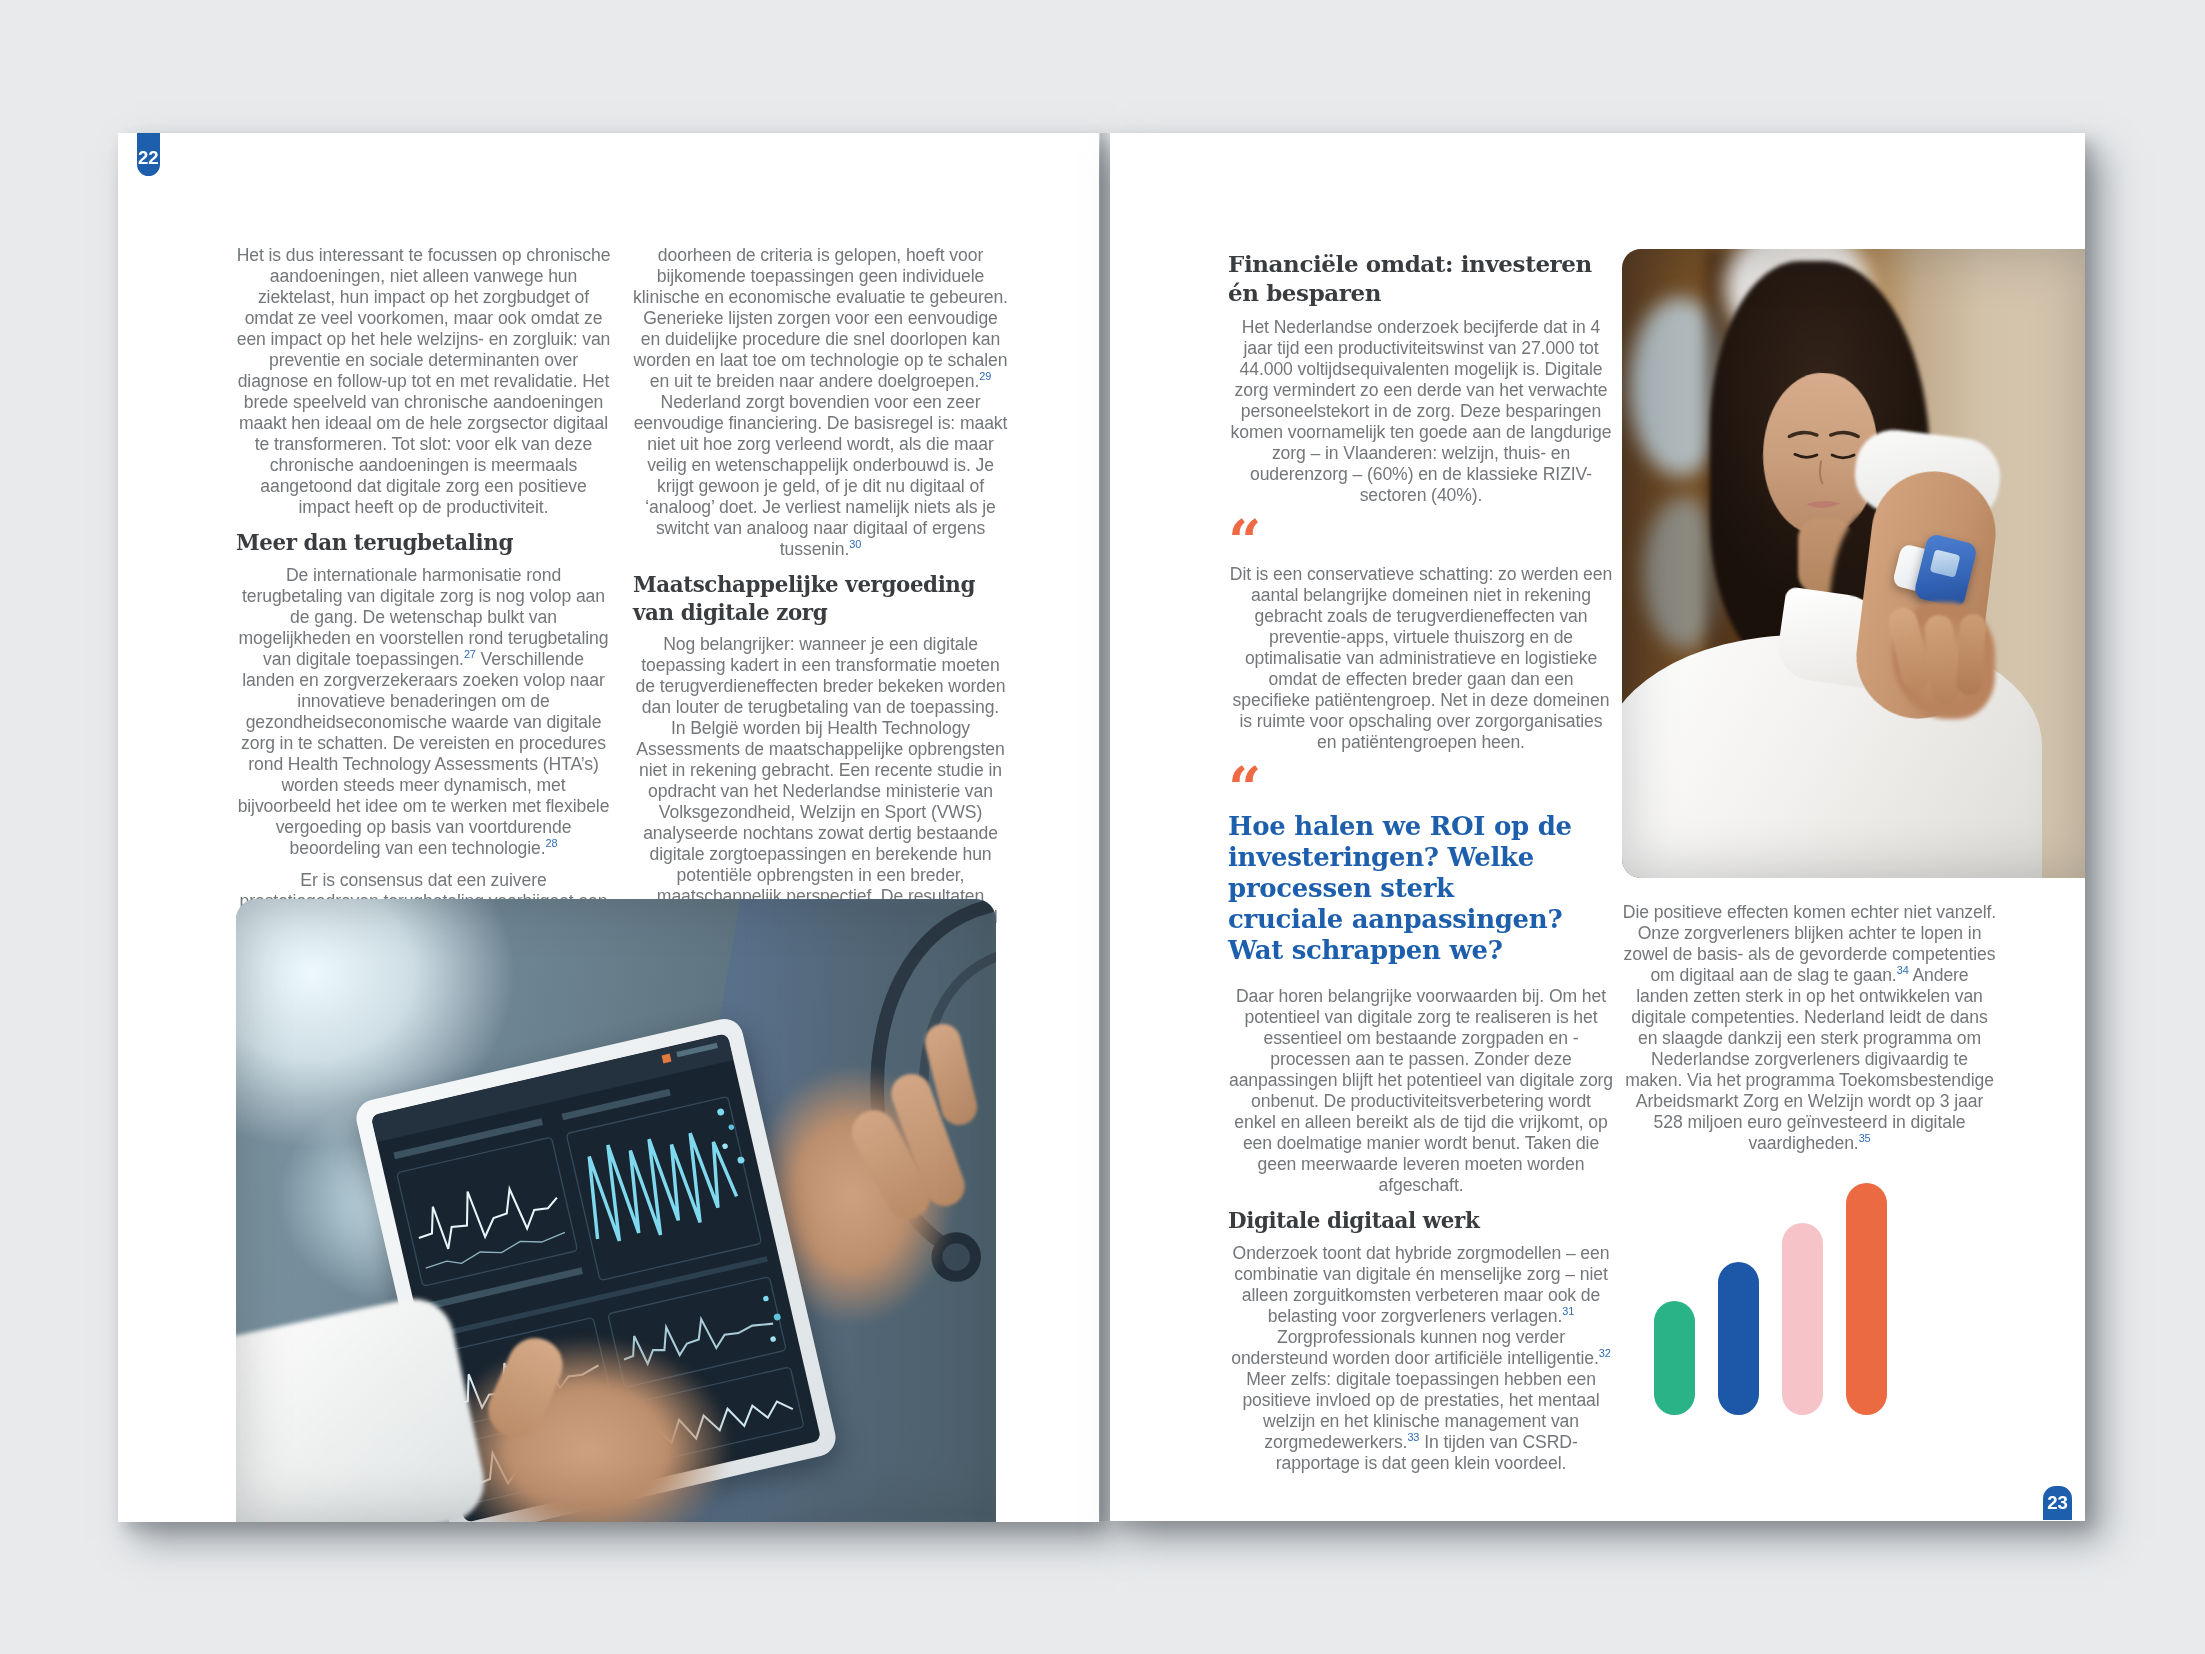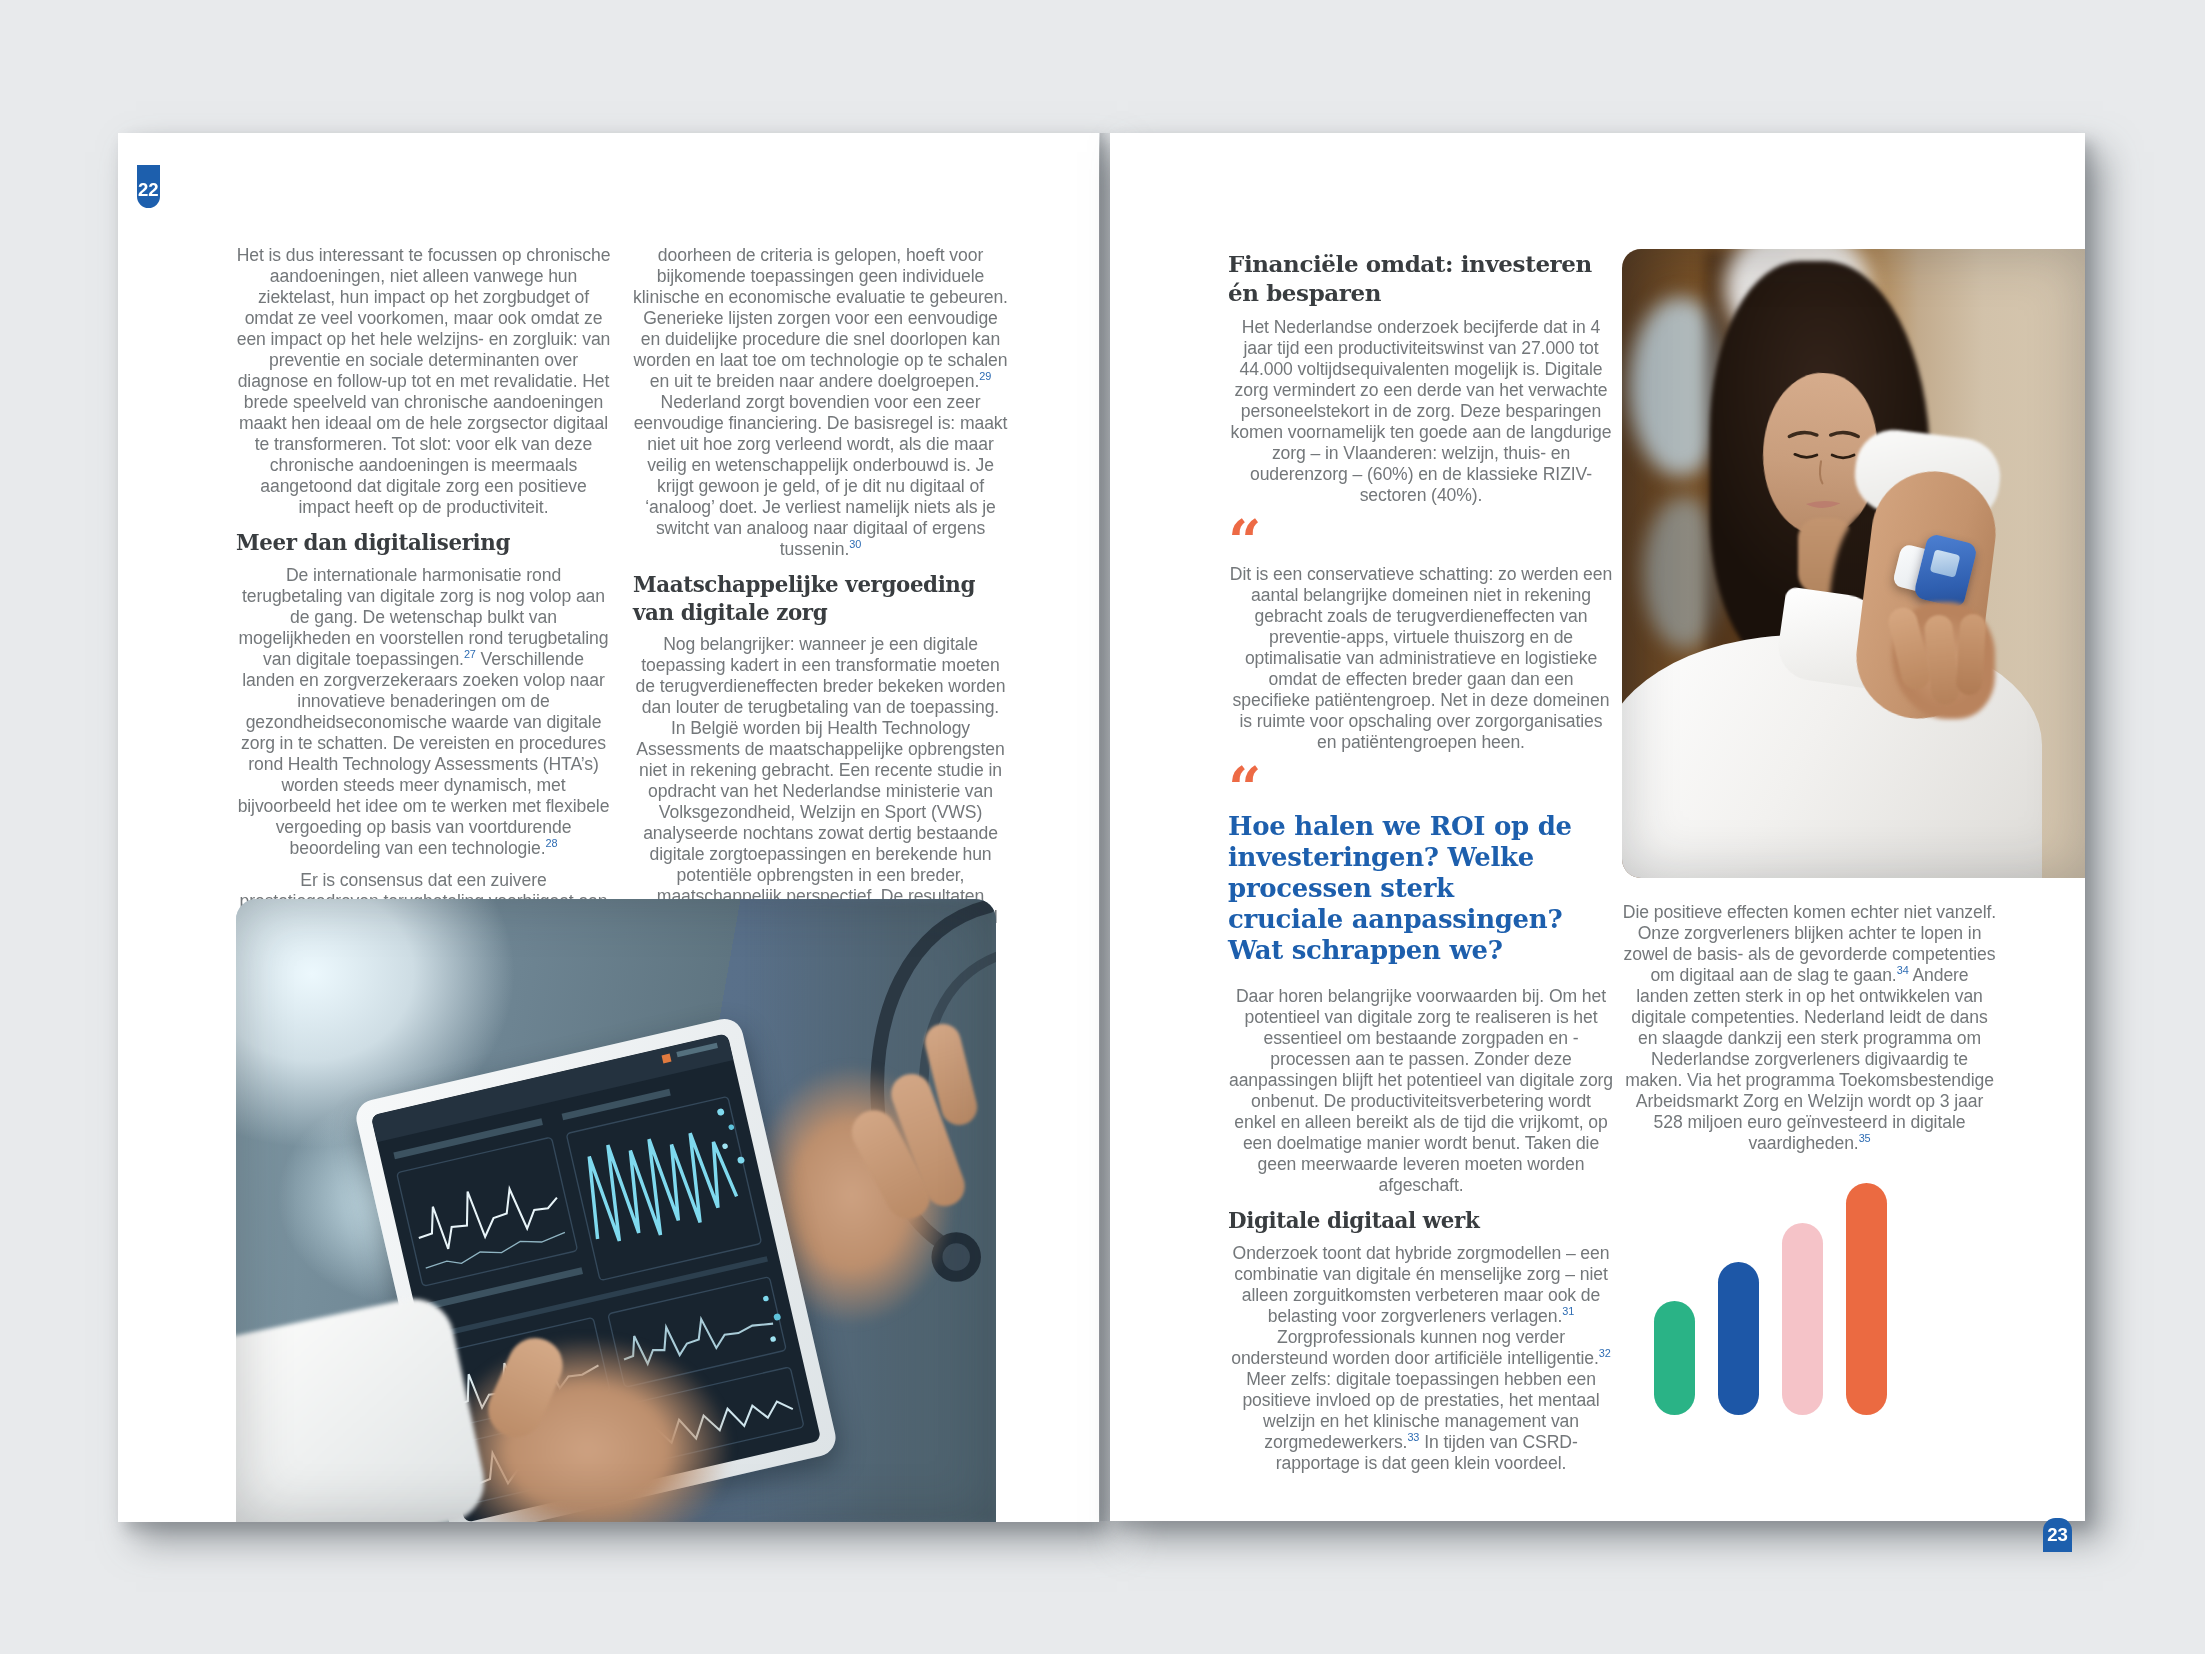--- a/index.html
+++ b/index.html
@@ -8,21 +8,21 @@
     background:var(--canvas_bg,#e8eaec);
     font-family:"Liberation Sans","DejaVu Sans",sans-serif;
   }
   .page{position:absolute;background:var(--page_bg,#fff);
     box-shadow:18px 19px 34px rgba(88,94,100,.55),6.9px 8.3px 13.8px rgba(88,94,100,.30);}
   .page-left{left:118px;top:133px;width:981px;height:1389px;}
   .page-right{left:1110px;top:133px;width:975px;height:1388px;}
 
   .badge{position:absolute;background:var(--accent_blue,#1d5fad);color:#fff;
     font-weight:bold;font-size:18.6px;display:flex;justify-content:center;
-    font-family:"Liberation Sans",sans-serif;margin-top:32px;}
+    font-family:"Liberation Sans",sans-serif;}
   .badge-top{left:18.6px;top:0;width:23.4px;height:43px;border-radius:0 0 11.7px 11.7px;
     align-items:flex-end;padding-bottom:6.9px;box-sizing:border-box;}
   .badge-bottom{left:933px;top:1353px;width:29px;height:34px;border-radius:12.4px 12.4px 0 0;
     align-items:flex-start;padding-top:5.5px;box-sizing:border-box;}
 
   .col{position:absolute;width:375px;}
   .body-text{font-size:17.6px;line-height:21px;color:var(--body_text,#73777a);
     margin:0 0 11px 0;letter-spacing:-0.1px;text-align:center;}
   .body-text:last-child{margin-bottom:0;}
   sup.ref{color:var(--ref_blue,#2e6cb3);font-size:0.62em;line-height:0;vertical-align:super;}
@@ -125,21 +125,21 @@
 </head>
 <body>
 
 <div class="page page-left">
   <div class="badge badge-top">
     <span>22</span>
   </div>
 
   <div class="col" style="left:118px;top:112px;">
     <p class="body-text">Het is dus interessant te focussen op chronische aandoeningen, niet alleen vanwege hun ziektelast, hun impact op het zorgbudget of omdat ze veel voorkomen, maar ook omdat ze een impact op het hele welzijns- en zorgluik: van preventie en sociale determinanten over diagnose en follow-up tot en met revalidatie. Het brede speelveld van chronische aandoeningen maakt hen ideaal om de hele zorgsector digitaal te transformeren. Tot slot: voor elk van deze chronische aandoeningen is meermaals aangetoond dat digitale zorg een positieve impact heeft op de productiviteit.</p>
-    <h3 class="h-serif">Meer dan digitalisering</h3>
+    <h3 class="h-serif">Meer dan terugbetaling</h3>
     <p class="body-text">De internationale harmonisatie rond terugbetaling van digitale zorg is nog volop aan de gang. De wetenschap bulkt van mogelijkheden en voorstellen rond terugbetaling van digitale toepassingen.<sup class="ref">27</sup> Verschillende landen en zorgverzekeraars zoeken volop naar innovatieve benaderingen om de gezondheidseconomische waarde van digitale zorg in te schatten. De vereisten en procedures rond Health Technology Assessments (HTA’s) worden steeds meer dynamisch, met bijvoorbeeld het idee om te werken met flexibele vergoeding op basis van voortdurende beoordeling van een technologie.<sup class="ref">28</sup></p>
     <p class="body-text">Er is consensus dat een zuivere prestatiegedreven terugbetaling voorbijgaat aan de schaalvoordelen van digitale zorg. Interessant zijn de ‘generieke lijsten’ die Frankrijk en Nederland hanteren: het zijn lijsten met duidelijke criteria rond de vergoeding van digitale medische toepassingen. Eens een referentietoepassing</p>
   </div>
 
   <div class="col" style="left:515px;top:112px;">
     <p class="body-text">doorheen de criteria is gelopen, hoeft voor bijkomende toepassingen geen individuele klinische en economische evaluatie te gebeuren. Generieke lijsten zorgen voor een eenvoudige en duidelijke procedure die snel doorlopen kan worden en laat toe om technologie op te schalen en uit te breiden naar andere doelgroepen.<sup class="ref">29</sup> Nederland zorgt bovendien voor een zeer eenvoudige financiering. De basisregel is: maakt niet uit hoe zorg verleend wordt, als die maar veilig en wetenschappelijk onderbouwd is. Je krijgt gewoon je geld, of je dit nu digitaal of ‘analoog’ doet. Je verliest namelijk niets als je switcht van analoog naar digitaal of ergens tussenin.<sup class="ref">30</sup></p>
     <h3 class="h-serif">Maatschappelijke vergoeding van digitale zorg</h3>
     <p class="body-text">Nog belangrijker: wanneer je een digitale toepassing kadert in een transformatie moeten de terugverdieneffecten breder bekeken worden dan louter de terugbetaling van de toepassing. In België worden bij Health Technology Assessments de maatschappelijke opbrengsten niet in rekening gebracht. Een recente studie in opdracht van het Nederlandse ministerie van Volksgezondheid, Welzijn en Sport (VWS) analyseerde nochtans zowat dertig bestaande digitale zorgtoepassingen en berekende hun potentiële opbrengsten in een breder, maatschappelijk perspectief. De resultaten tonen aan dat digitalisering een belangrijke rol kan spelen in het verbeteren van de kwaliteit, toegankelijkheid en betaalbaarheid van het ganse zorgsysteem.</p>
   </div>
 

